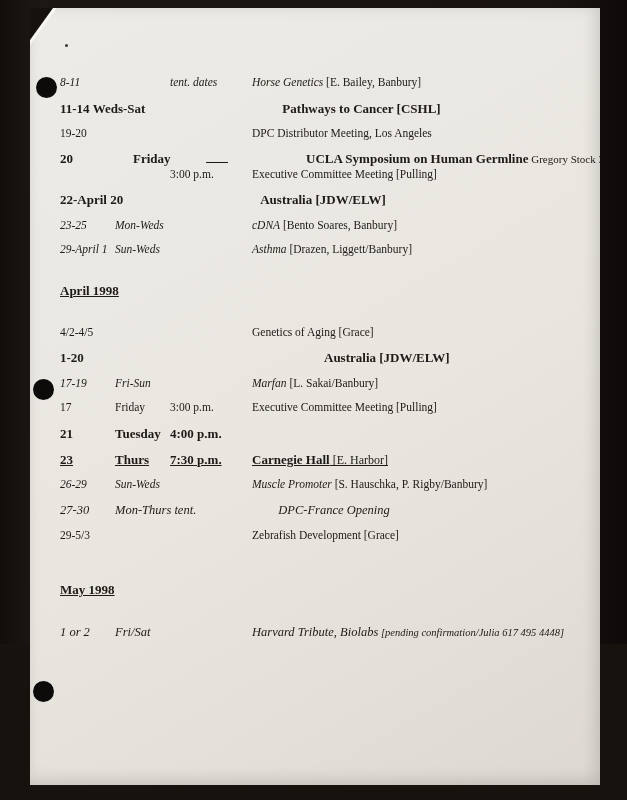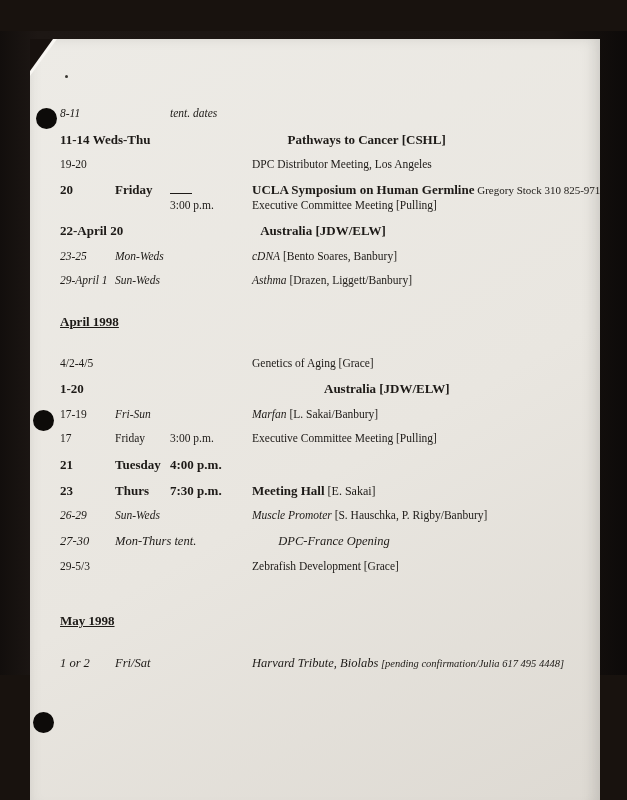--- a/index.html
+++ b/index.html
@@ -4,21 +4,20 @@
 <style>
   html,body{margin:0;padding:0;}
   body{
     width:627px;height:800px;overflow:hidden;
     background:var(--background,#18120e);
     font-family:"Liberation Serif","DejaVu Serif",serif;
   }
   .scan{
     position:relative;width:627px;height:644px;
     background:linear-gradient(90deg,#120e0c 0%,#1d1714 6%,#1a1411 88%,#0d0a09 100%);
-    margin-top:31px;
   }
   .paper{
     position:absolute;left:30px;top:8px;width:570px;height:777px;
     background:linear-gradient(150deg,#edebe6 0%,var(--paper,#e9e6e0) 55%,#ddd9d2 100%);
     box-shadow:inset -7px 0 14px rgba(0,0,0,0.08), inset 0 -8px 14px rgba(0,0,0,0.07);
     overflow:hidden;
     color:var(--ink,#1d1a17);
   }
   .fold-crease{
     position:absolute;top:0;left:0;width:27px;height:37px;
@@ -80,34 +79,35 @@
     <div class="hole hole-1"></div>
     <div class="hole hole-2"></div>
     <div class="hole hole-3"></div>
     <div class="speck"></div>
     <div class="content" id="content">
         <div class="section">
           <div class="row">
             <span class="cell cell-date"><span style="font-style: italic;">8-11</span></span>
             <span class="cell cell-day"></span>
             <span class="cell cell-time"><span style="font-style: italic;">tent. dates</span></span>
+            <span class="cell cell-desc"><span style="font-style: italic;">Horse Genetics</span><span> [E. Bailey, Banbury]</span></span>
           </div>
           <div class="row" style="font-size: 13px;">
-            <span class="cell cell-date"><span style="font-weight: bold;">11-14 Weds-Thu</span></span>
+            <span class="cell cell-date"><span style="font-weight: bold;">11-14 Weds-Sat</span></span>
             <span class="cell cell-day"></span>
             <span class="cell cell-time"></span>
             <span class="cell cell-desc"><span style="font-weight: bold;">Pathways to Cancer</span><span style="font-weight: bold;"> [CSHL]</span></span>
           </div>
           <div class="row">
             <span class="cell cell-date"><span>19-20</span></span>
             <span class="cell cell-day"></span>
             <span class="cell cell-time"></span>
             <span class="cell cell-desc"><span>DPC Distributor Meeting, Los Angeles</span></span>
           </div>
-          <div class="row tight" style="font-size: 13px;">
+          <div class="row tight" style="font-size: 13px; gap: 18px;">
             <span class="cell cell-date"><span style="font-weight: bold;">20</span></span>
             <span class="cell cell-day"><span style="font-weight: bold;">Friday</span></span>
             <span class="cell cell-time"><span class="blank"></span></span>
             <span class="cell cell-desc"><span style="font-weight: bold;">UCLA Symposium on Human Germline</span><span style="font-size: 11px;"> Gregory Stock 310 825-9715</span></span>
           </div>
           <div class="row">
             <span class="cell cell-date"></span>
             <span class="cell cell-day"></span>
             <span class="cell cell-time"><span>3:00 p.m.</span></span>
             <span class="cell cell-desc"><span>Executive Committee Meeting</span><span> [Pulling]</span></span>
@@ -139,41 +139,41 @@
             <span class="cell cell-time"></span>
             <span class="cell cell-desc"><span>Genetics of Aging</span><span> [Grace]</span></span>
           </div>
           <div class="row" style="font-size: 13px; gap: 24px;">
             <span class="cell cell-date"><span style="font-weight: bold;">1-20</span></span>
             <span class="cell cell-day"></span>
             <span class="cell cell-time"></span>
             <span class="cell cell-desc"><span style="font-weight: bold;">Australia</span><span style="font-weight: bold;"> [JDW/ELW]</span></span>
           </div>
           <div class="row">
-            <span class="cell cell-date"><span style="">17-19</span></span>
+            <span class="cell cell-date"><span style="font-style: italic;">17-19</span></span>
             <span class="cell cell-day"><span style="font-style: italic;">Fri-Sun</span></span>
             <span class="cell cell-time"></span>
             <span class="cell cell-desc"><span style="font-style: italic;">Marfan</span><span> [L. Sakai/Banbury]</span></span>
           </div>
           <div class="row">
             <span class="cell cell-date"><span>17</span></span>
             <span class="cell cell-day"><span>Friday</span></span>
             <span class="cell cell-time"><span>3:00 p.m.</span></span>
             <span class="cell cell-desc"><span>Executive Committee Meeting</span><span> [Pulling]</span></span>
           </div>
           <div class="row" style="font-size: 13px;">
             <span class="cell cell-date"><span style="font-weight: bold;">21</span></span>
             <span class="cell cell-day"><span style="font-weight: bold;">Tuesday</span></span>
             <span class="cell cell-time"><span style="font-weight: bold;">4:00 p.m.</span></span>
           </div>
-          <div class="row" style="font-size: 13px;">
+          <div class="row" style="font-size: 13px; text-decoration: underline;">
             <span class="cell cell-date"><span style="font-weight: bold;">23</span></span>
             <span class="cell cell-day"><span style="font-weight: bold;">Thurs</span></span>
             <span class="cell cell-time"><span style="font-weight: bold;">7:30 p.m.</span></span>
-            <span class="cell cell-desc"><span style="font-weight: bold;">Meeting Hall</span><span style="font-size: 12px;"> [E. Sakai]</span></span>
+            <span class="cell cell-desc"><span style="font-weight: bold;">Carnegie Hall</span><span style="font-size: 12px;"> [E. Harbor]</span></span>
           </div>
           <div class="row">
             <span class="cell cell-date"><span style="font-style: italic;">26-29</span></span>
             <span class="cell cell-day"><span style="font-style: italic;">Sun-Weds</span></span>
             <span class="cell cell-time"></span>
             <span class="cell cell-desc"><span style="font-style: italic;">Muscle Promoter</span><span> [S. Hauschka, P. Rigby/Banbury]</span></span>
           </div>
           <div class="row" style="font-size: 12.5px;">
             <span class="cell cell-date"><span style="font-style: italic;">27-30</span></span>
             <span class="cell cell-day"><span style="font-style: italic;">Mon-Thurs tent.</span></span>

